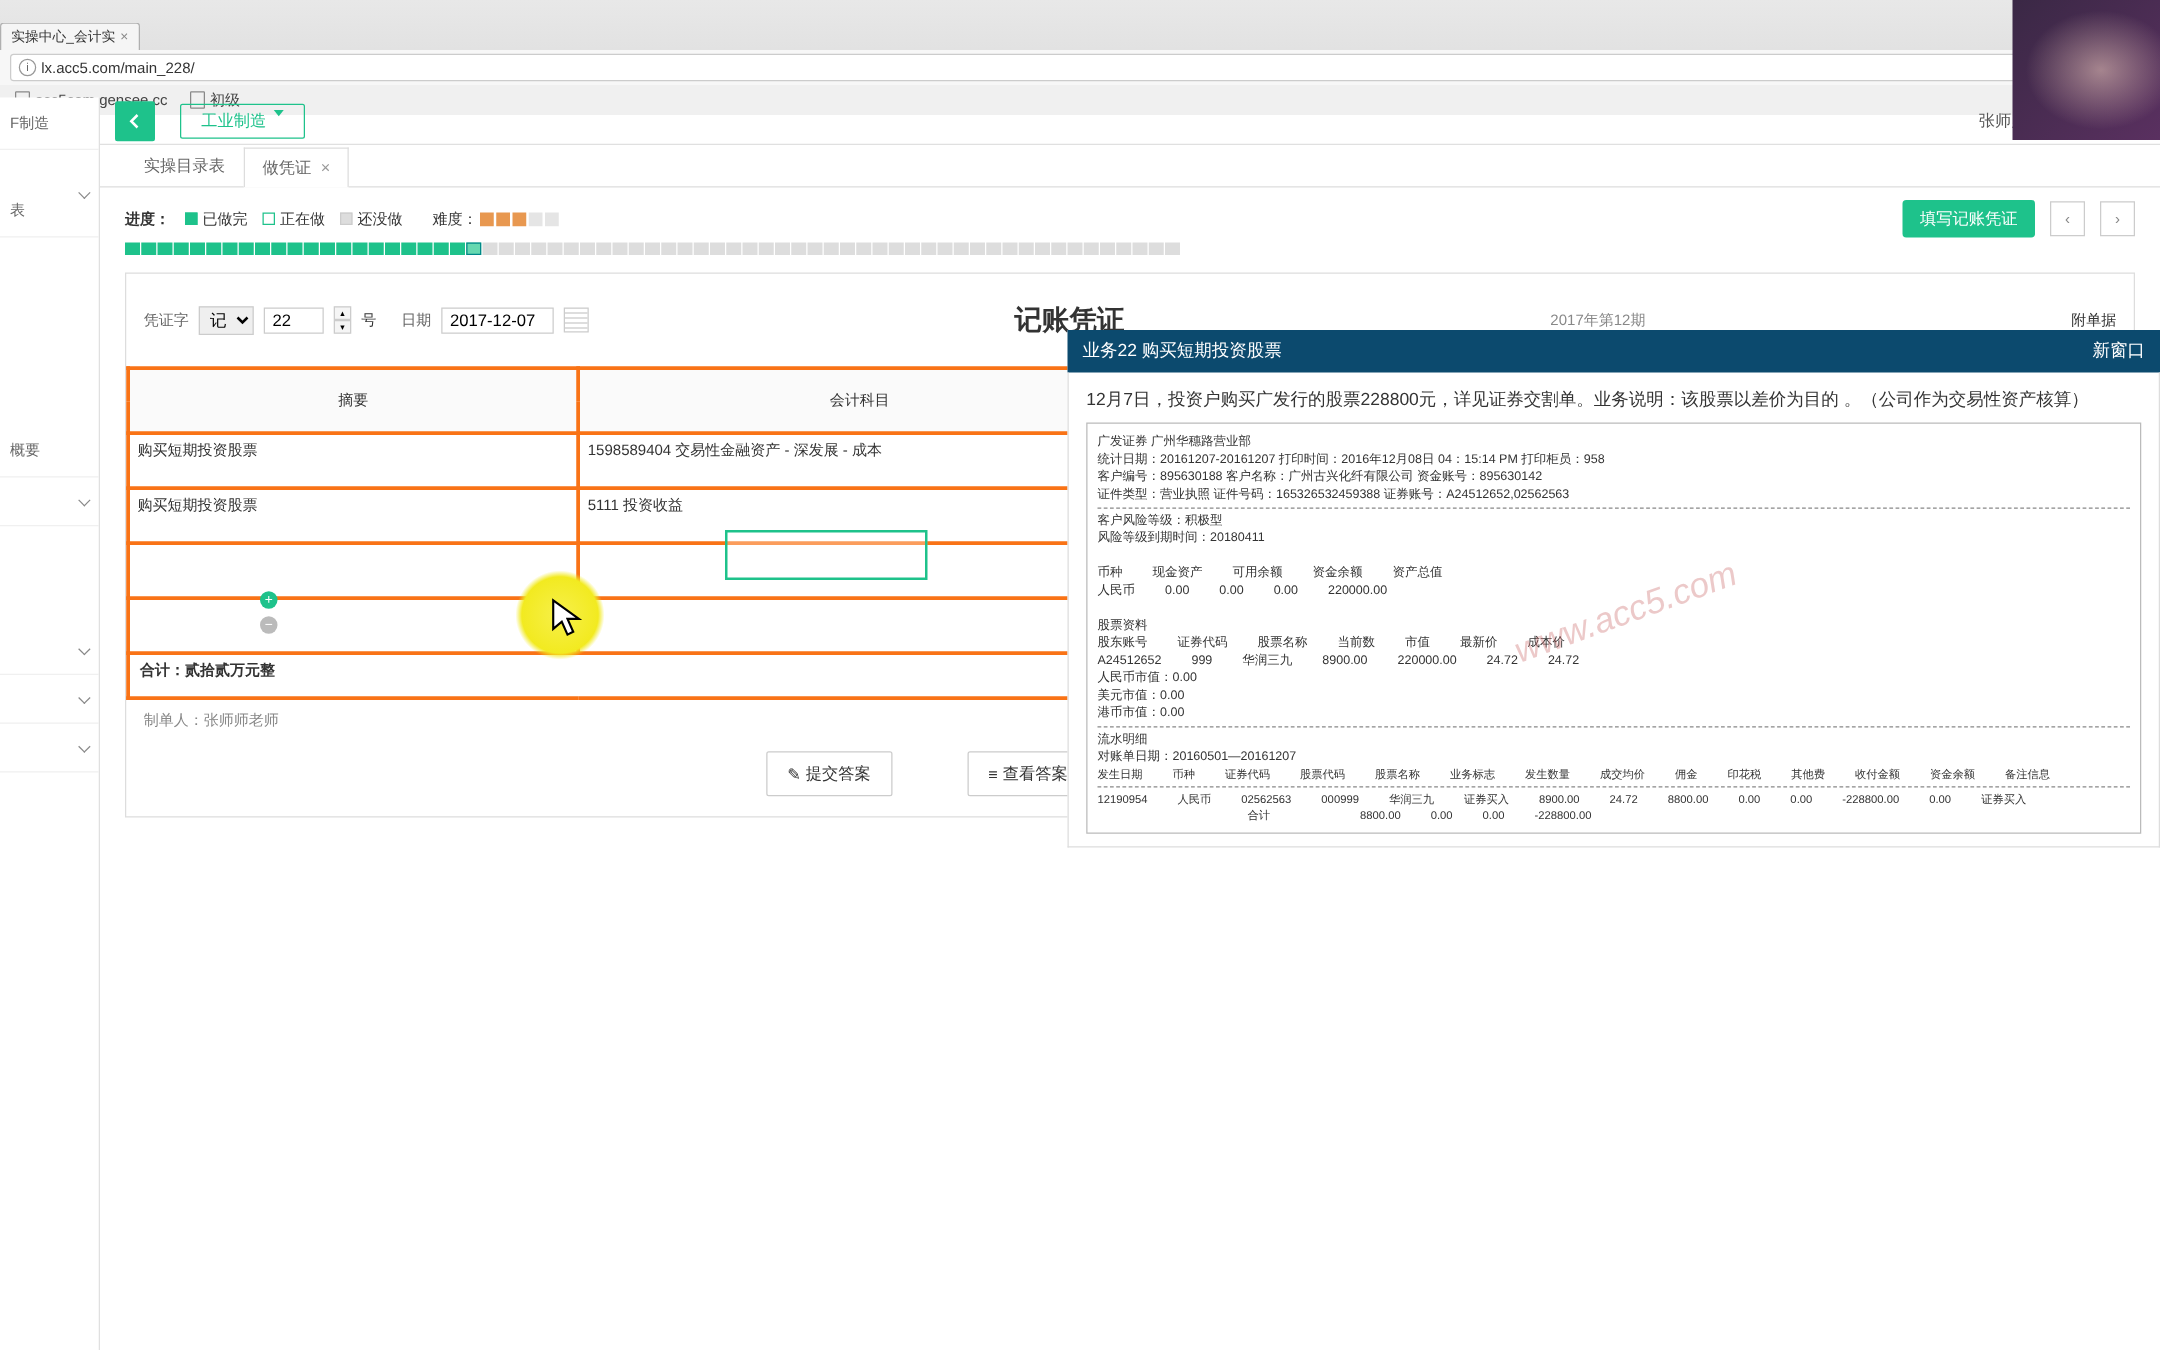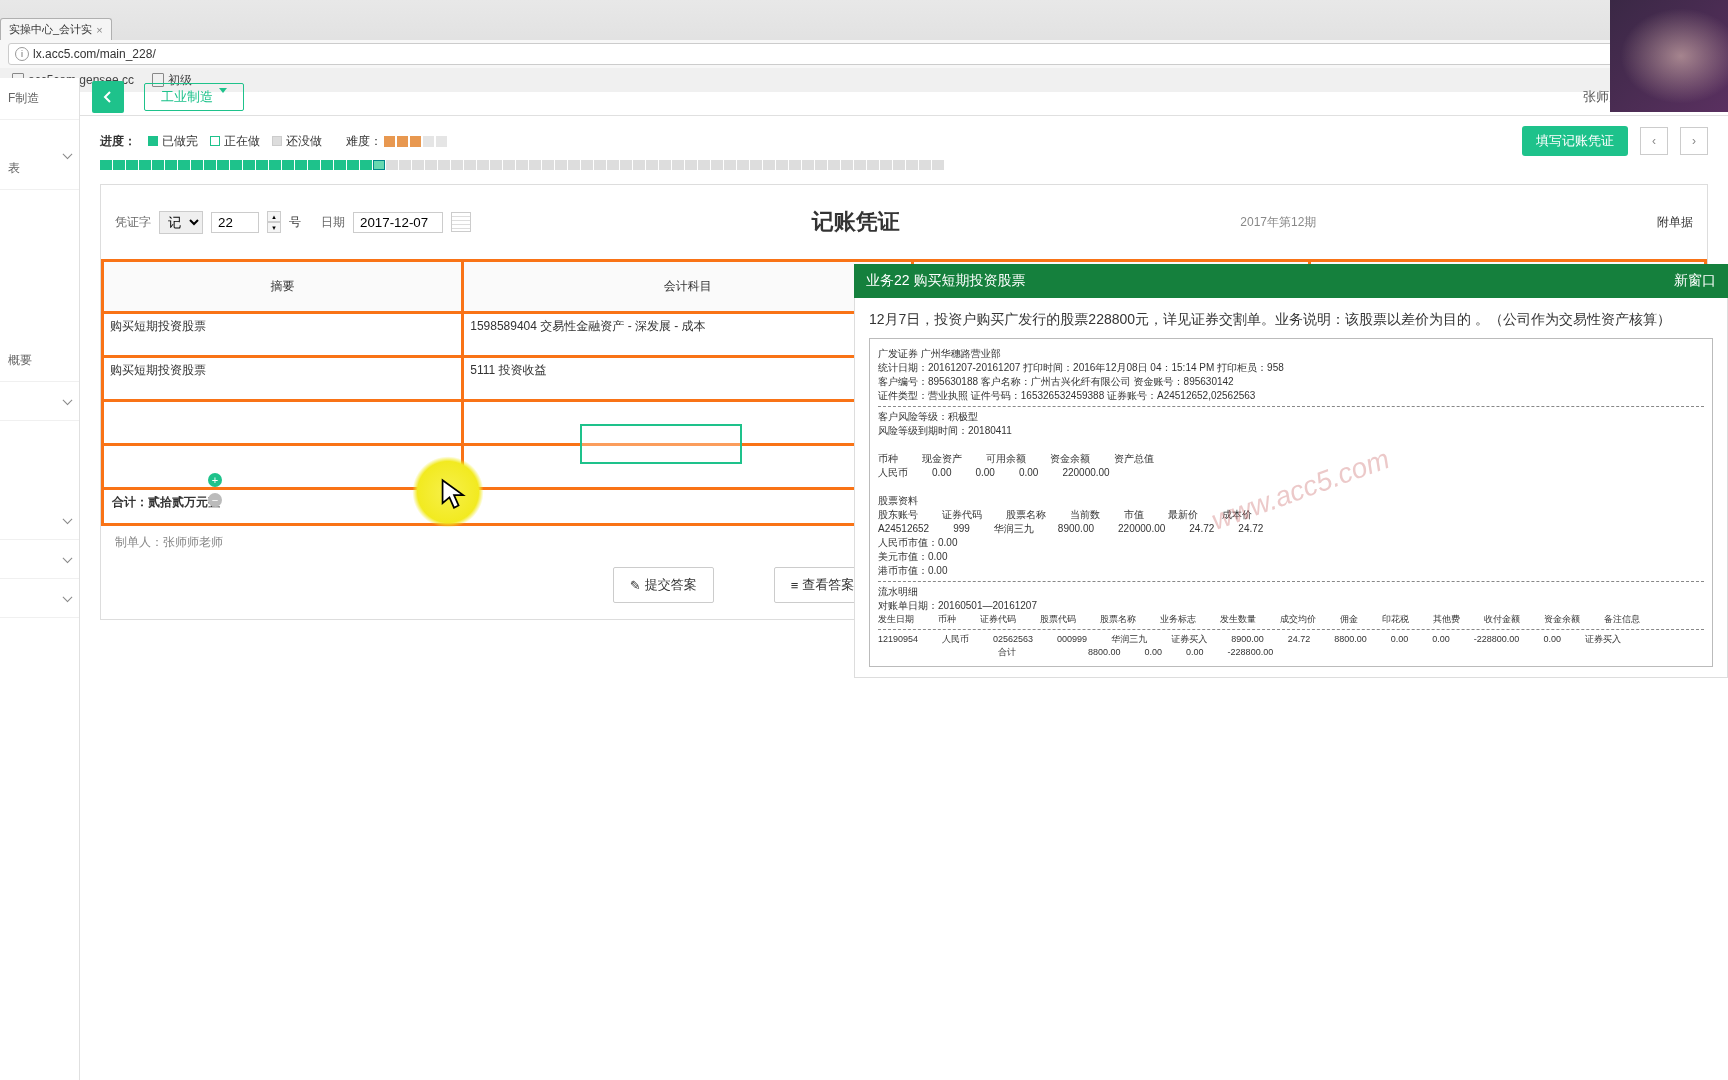--- a/index.html
+++ b/index.html
@@ -81,21 +81,21 @@
 .amt-cell.red { color: #c03030; font-weight: bold; }
 .row-add { background: #1ec28b; color: #fff; }
 .row-del { background: #bbb; color: #fff; }
 
 .total-row td { font-weight: bold; height: 36px; }
 .maker { padding: 8px 14px; font-size: 12px; color: #888; }
 .action-btns { display: flex; gap: 60px; justify-content: center; padding: 8px 0; }
 .action-btn { border: 1px solid #ccc; padding: 6px 16px; font-size: 13px; display: flex; align-items: center; gap: 4px; border-radius: 2px; }
 
 .task-panel { position: absolute; top: 186px; left: 774px; right: 0; background: #fff; }
-.task-header { background: #15803d; color: #fff; padding: 8px 12px; font-size: 14px; display: flex; }
+.task-header { background: #0c4a6e; color: #fff; padding: 8px 12px; font-size: 14px; display: flex; }
 .task-header .expand { margin-left: auto; }
 .task-body { padding: 10px 14px; font-size: 14px; line-height: 1.6; border: 1px solid #ddd; border-top: none; color: #333; }
 .receipt { margin-top: 8px; border: 1px solid #bbb; padding: 8px; font-size: 10px; line-height: 1.4; font-family: SimSun, monospace; position: relative; }
 .watermark { position: absolute; top: 40%; left: 40%; transform: rotate(-20deg); font-size: 28px; color: rgba(200,100,100,0.35); font-style: italic; pointer-events: none; }
 .receipt-row { display: flex; }
 .receipt-row span { margin-right: 24px; }
 .receipt hr { border: none; border-top: 1px dashed #888; margin: 3px 0; }
 
 .cursor-highlight { position: absolute; width: 72px; height: 72px; background: radial-gradient(circle, #f7f04a 0%, #f2ea20 60%, rgba(242,234,32,0) 70%); border-radius: 50%; top: 378px; left: 332px; pointer-events: none; z-index: 50; }
 .cursor-arrow { position: absolute; top: 400px; left: 360px; z-index: 51; pointer-events: none; }
@@ -155,20 +155,27 @@
       </div>
       <div class="industry-dd">
           <span>工业制造</span>
         </div>
       <div class="user-area">
         <span>张师师老师</span>
         <span class="svip">(SVIP会员)</span>
       </div>
     </div>
 
+    <div class="inner-tabs">
+      <div class="inner-tab">实操目录表</div>
+      <div class="inner-tab active">
+        <span>做凭证</span>
+        <span class="close">×</span>
+      </div>
+    </div>
 
     <div class="toolbar">
       <span class="progress-label">进度：</span>
       <span class="legend">
           <span class="leg-box done"></span>
           <span>已做完</span>
         </span>
       <span class="legend">
           <span class="leg-box doing"></span>
           <span>正在做</span>

